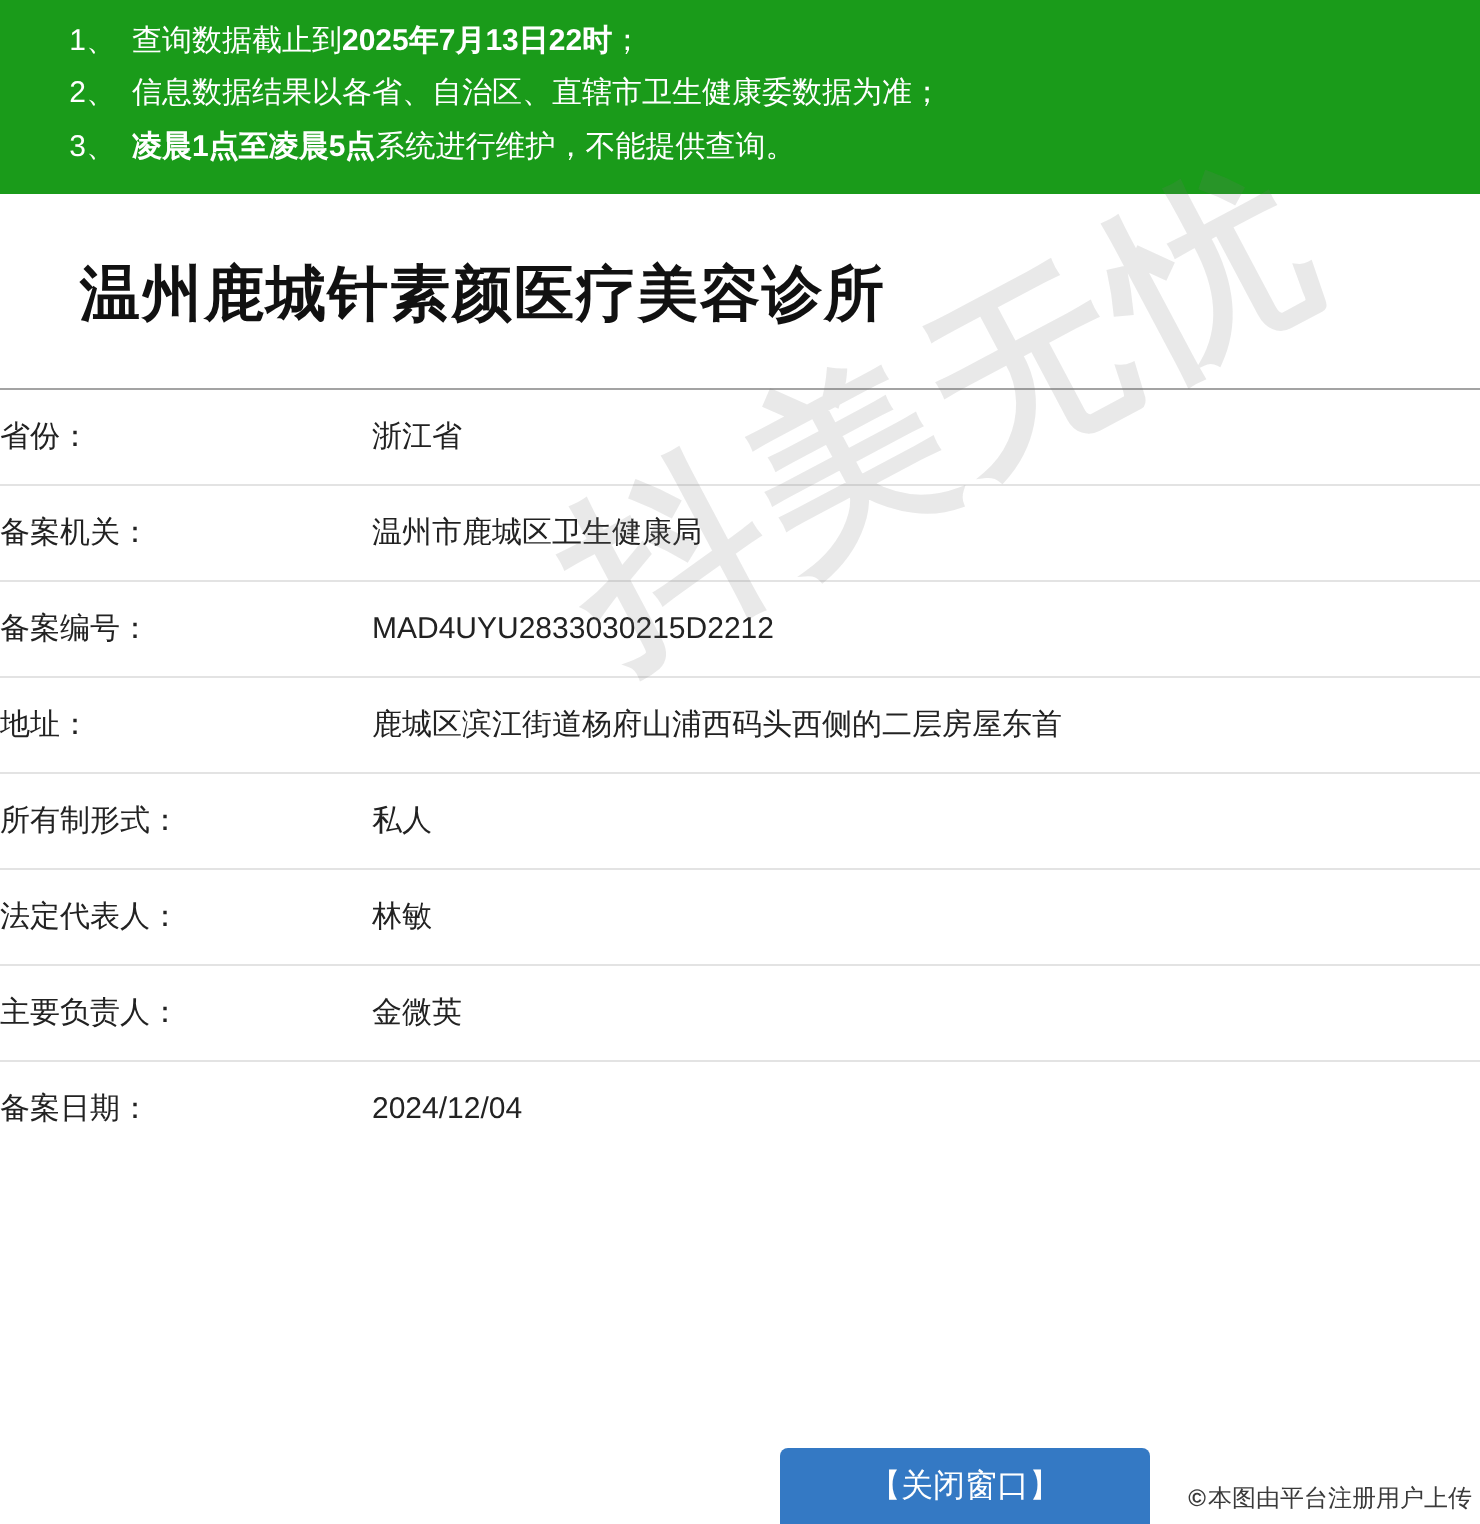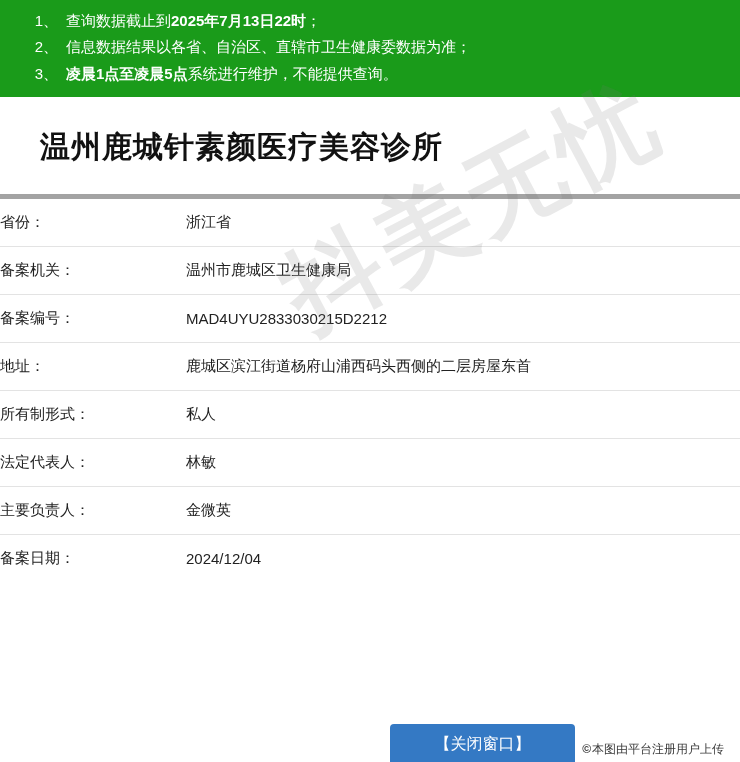--- a/index.html
+++ b/index.html
@@ -66,21 +66,21 @@
   
   table.info {
     width: 100%;
     border-collapse: collapse;
     font-size: 15px;
   }
   table.info tr {
     border-top: 1px solid #e3e3e3;
   }
   table.info tr:first-child {
-    border-top: 5px solid #a3a3a3;
+    border-top: 1px solid #a3a3a3;
     padding-left: 39px;
   }
   table.info td {
     padding: 14px 0 14px 0;
     vertical-align: middle;
     color: #222;
   }
   td.label {
     width: 186px;
     padding-left: 8px;
@@ -104,21 +104,21 @@
     white-space: nowrap;
     pointer-events: none;
     user-select: none;
     letter-spacing: 6px;
   }
 
   
   .footer {
     position: absolute;
     left: 0;
-    right: 12px;
+    right: 0;
     bottom: 0;
     height: 44px;
   }
   .close-btn {
     position: absolute;
     left: 390px;
     bottom: 0;
     width: 185px;
     height: 38px;
     background: #3479c4;

